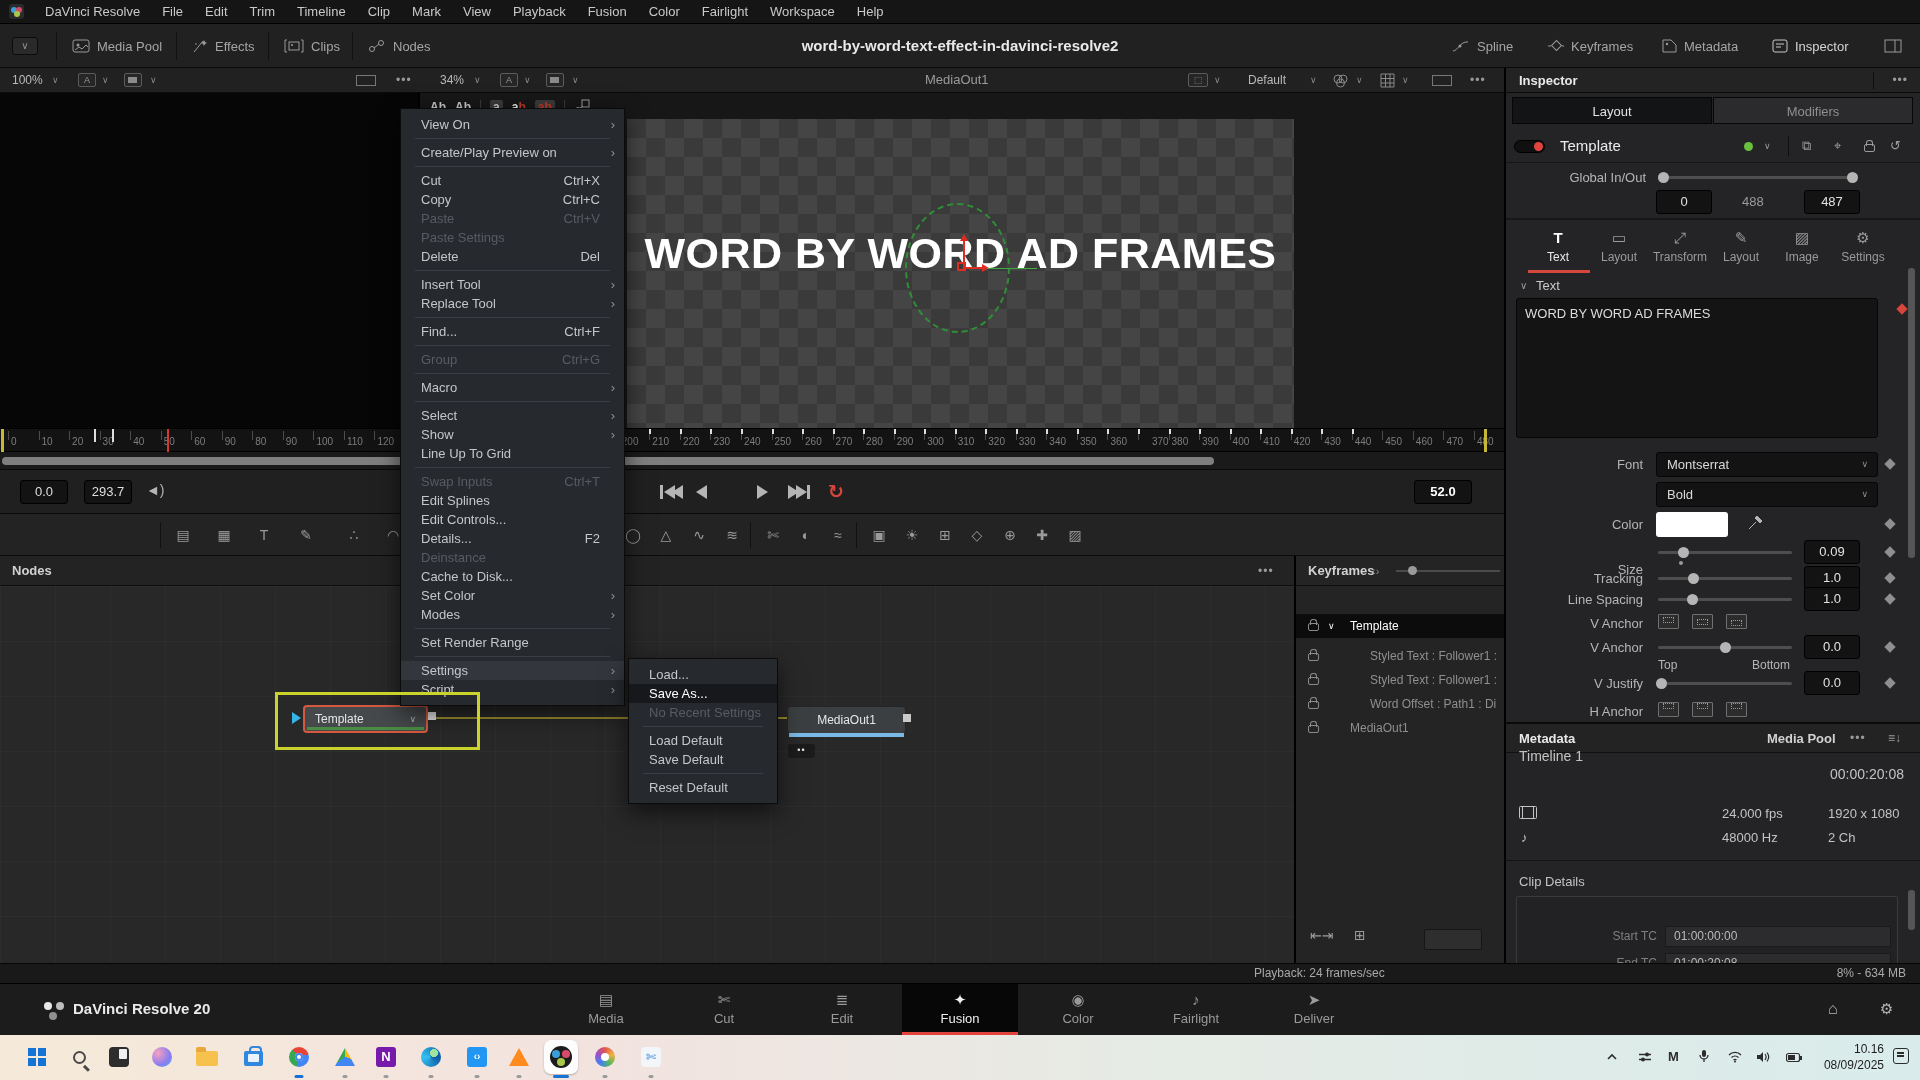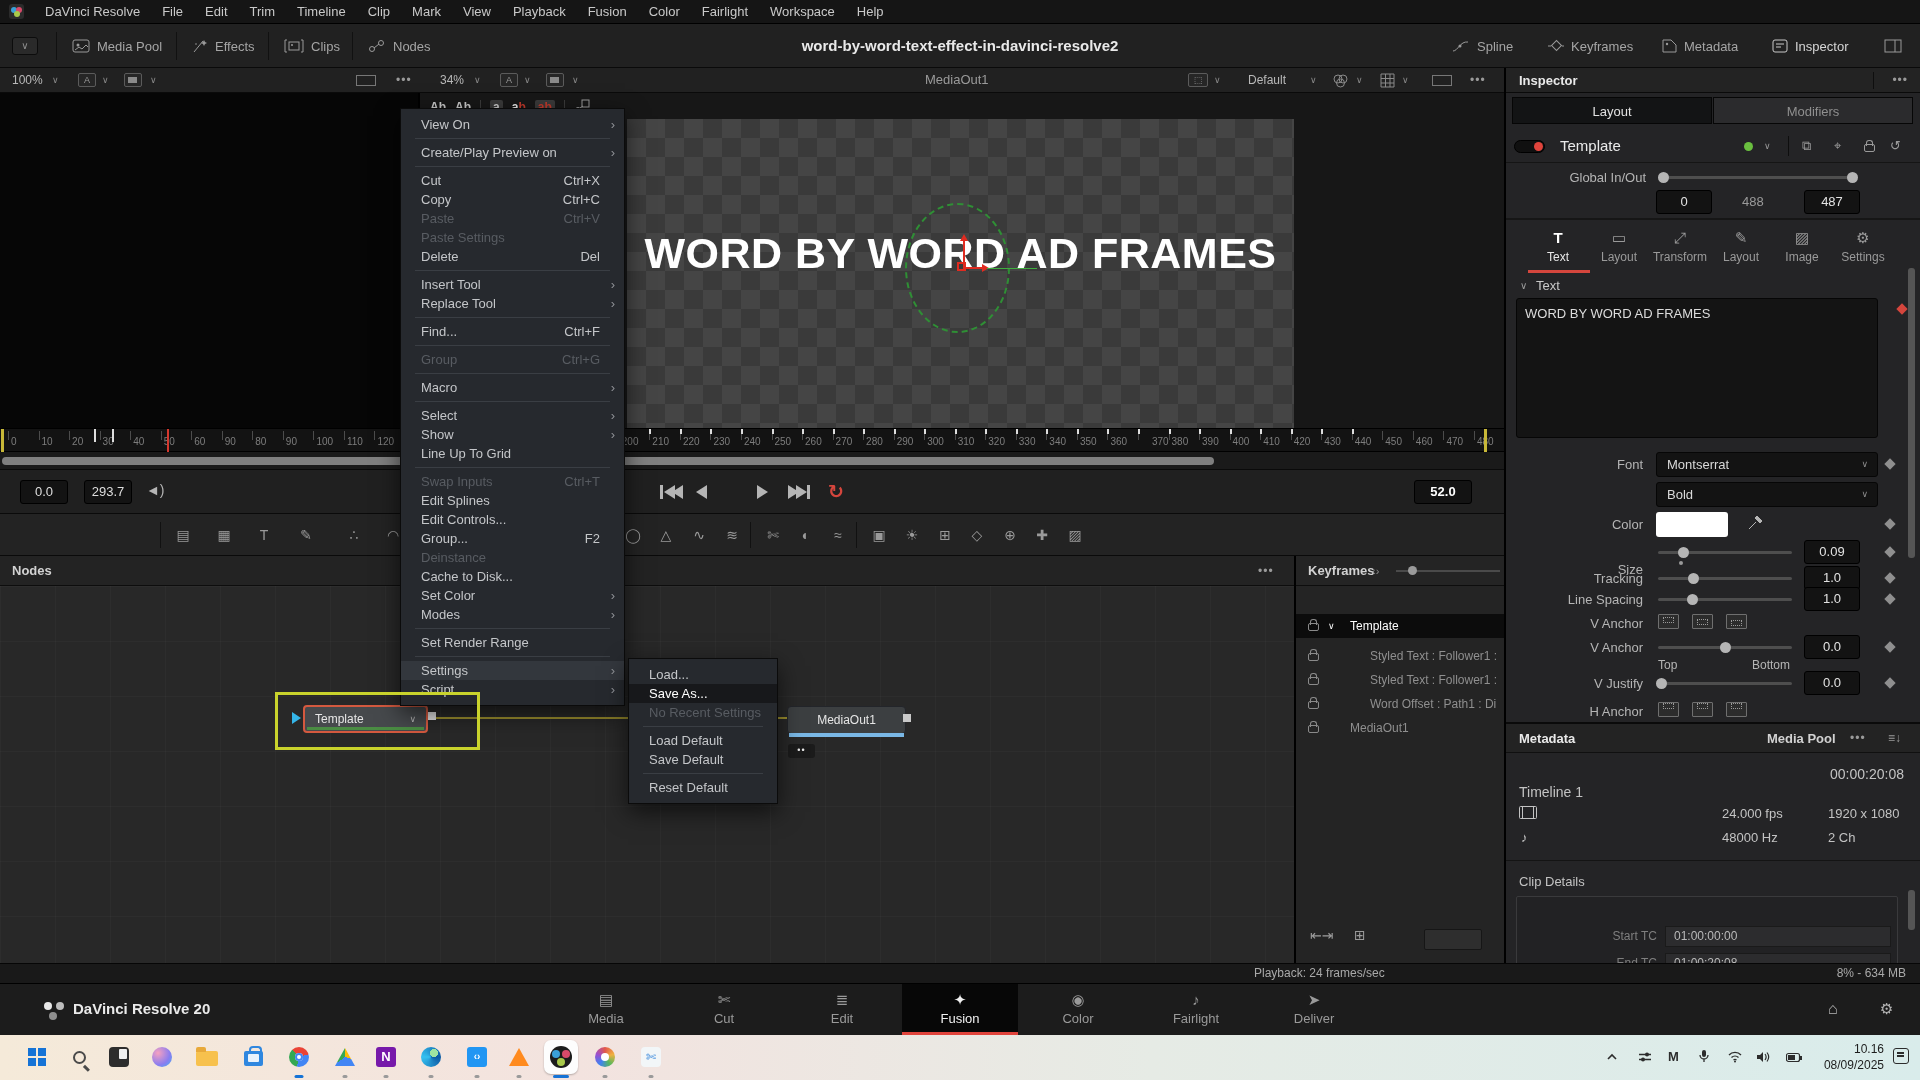--- a/index.html
+++ b/index.html
@@ -803,21 +803,21 @@
 
     <div id="insp-scroll"></div>
 
     <div id="metadata">
       <div id="md-header">
         <span id="md-title">Metadata</span>
         <span id="md-mediapool">Media Pool</span>
         <span id="md-dots">•••</span>
         <span id="md-sort">≡↓</span>
       </div>
-      <span class="md-text" style="left:13px; top:60px; font-size:14px">Timeline 1</span>
+      <span class="md-text" style="left:13px; top:24px; font-size:14px">Timeline 1</span>
       <span class="md-text" style="right:16px; top:42px; font-size:14px">00:00:20:08</span>
       <svg style="position:absolute; left:13px; top:82px" width="18" height="13">
           <rect x="0.5" y="0.5" width="17" height="12" rx="1" fill="none" stroke="#c3c3c3"></rect>
           <path d="M3.5 0.5 v12 M14.5 0.5 v12" stroke="#c3c3c3"></path>
         </svg>
       <span class="md-text" style="left:216px; top:82px">24.000 fps</span>
       <span class="md-text" style="left:322px; top:82px">1920 x 1080</span>
       <span class="md-text" style="left:15px; top:106px">♪</span>
       <span class="md-text" style="left:216px; top:106px">48000 Hz</span>
       <span class="md-text" style="left:322px; top:106px">2 Ch</span>
@@ -992,21 +992,21 @@
       <div class="ctx-sep"></div>
       <div class="ctx-item"><span>Macro</span><span class="arrow">›</span></div>
       <div class="ctx-sep"></div>
       <div class="ctx-item"><span>Select</span><span class="arrow">›</span></div>
       <div class="ctx-item"><span>Show</span><span class="arrow">›</span></div>
       <div class="ctx-item"><span>Line Up To Grid</span></div>
       <div class="ctx-sep"></div>
       <div class="ctx-item disabled"><span>Swap Inputs</span><span class="sc">Ctrl+T</span></div>
       <div class="ctx-item"><span>Edit Splines</span></div>
       <div class="ctx-item"><span>Edit Controls...</span></div>
-      <div class="ctx-item"><span>Group...</span><span class="sc">F2</span></div>
+      <div class="ctx-item"><span>Details...</span><span class="sc">F2</span></div>
       <div class="ctx-item disabled"><span>Deinstance</span></div>
       <div class="ctx-item"><span>Cache to Disk...</span></div>
       <div class="ctx-item"><span>Set Color</span><span class="arrow">›</span></div>
       <div class="ctx-item"><span>Modes</span><span class="arrow">›</span></div>
       <div class="ctx-sep"></div>
       <div class="ctx-item"><span>Set Render Range</span></div>
       <div class="ctx-sep"></div>
       <div class="ctx-item hl"><span>Settings</span><span class="arrow">›</span></div>
       <div class="ctx-item"><span>Script</span><span class="arrow">›</span></div>
     </div>

